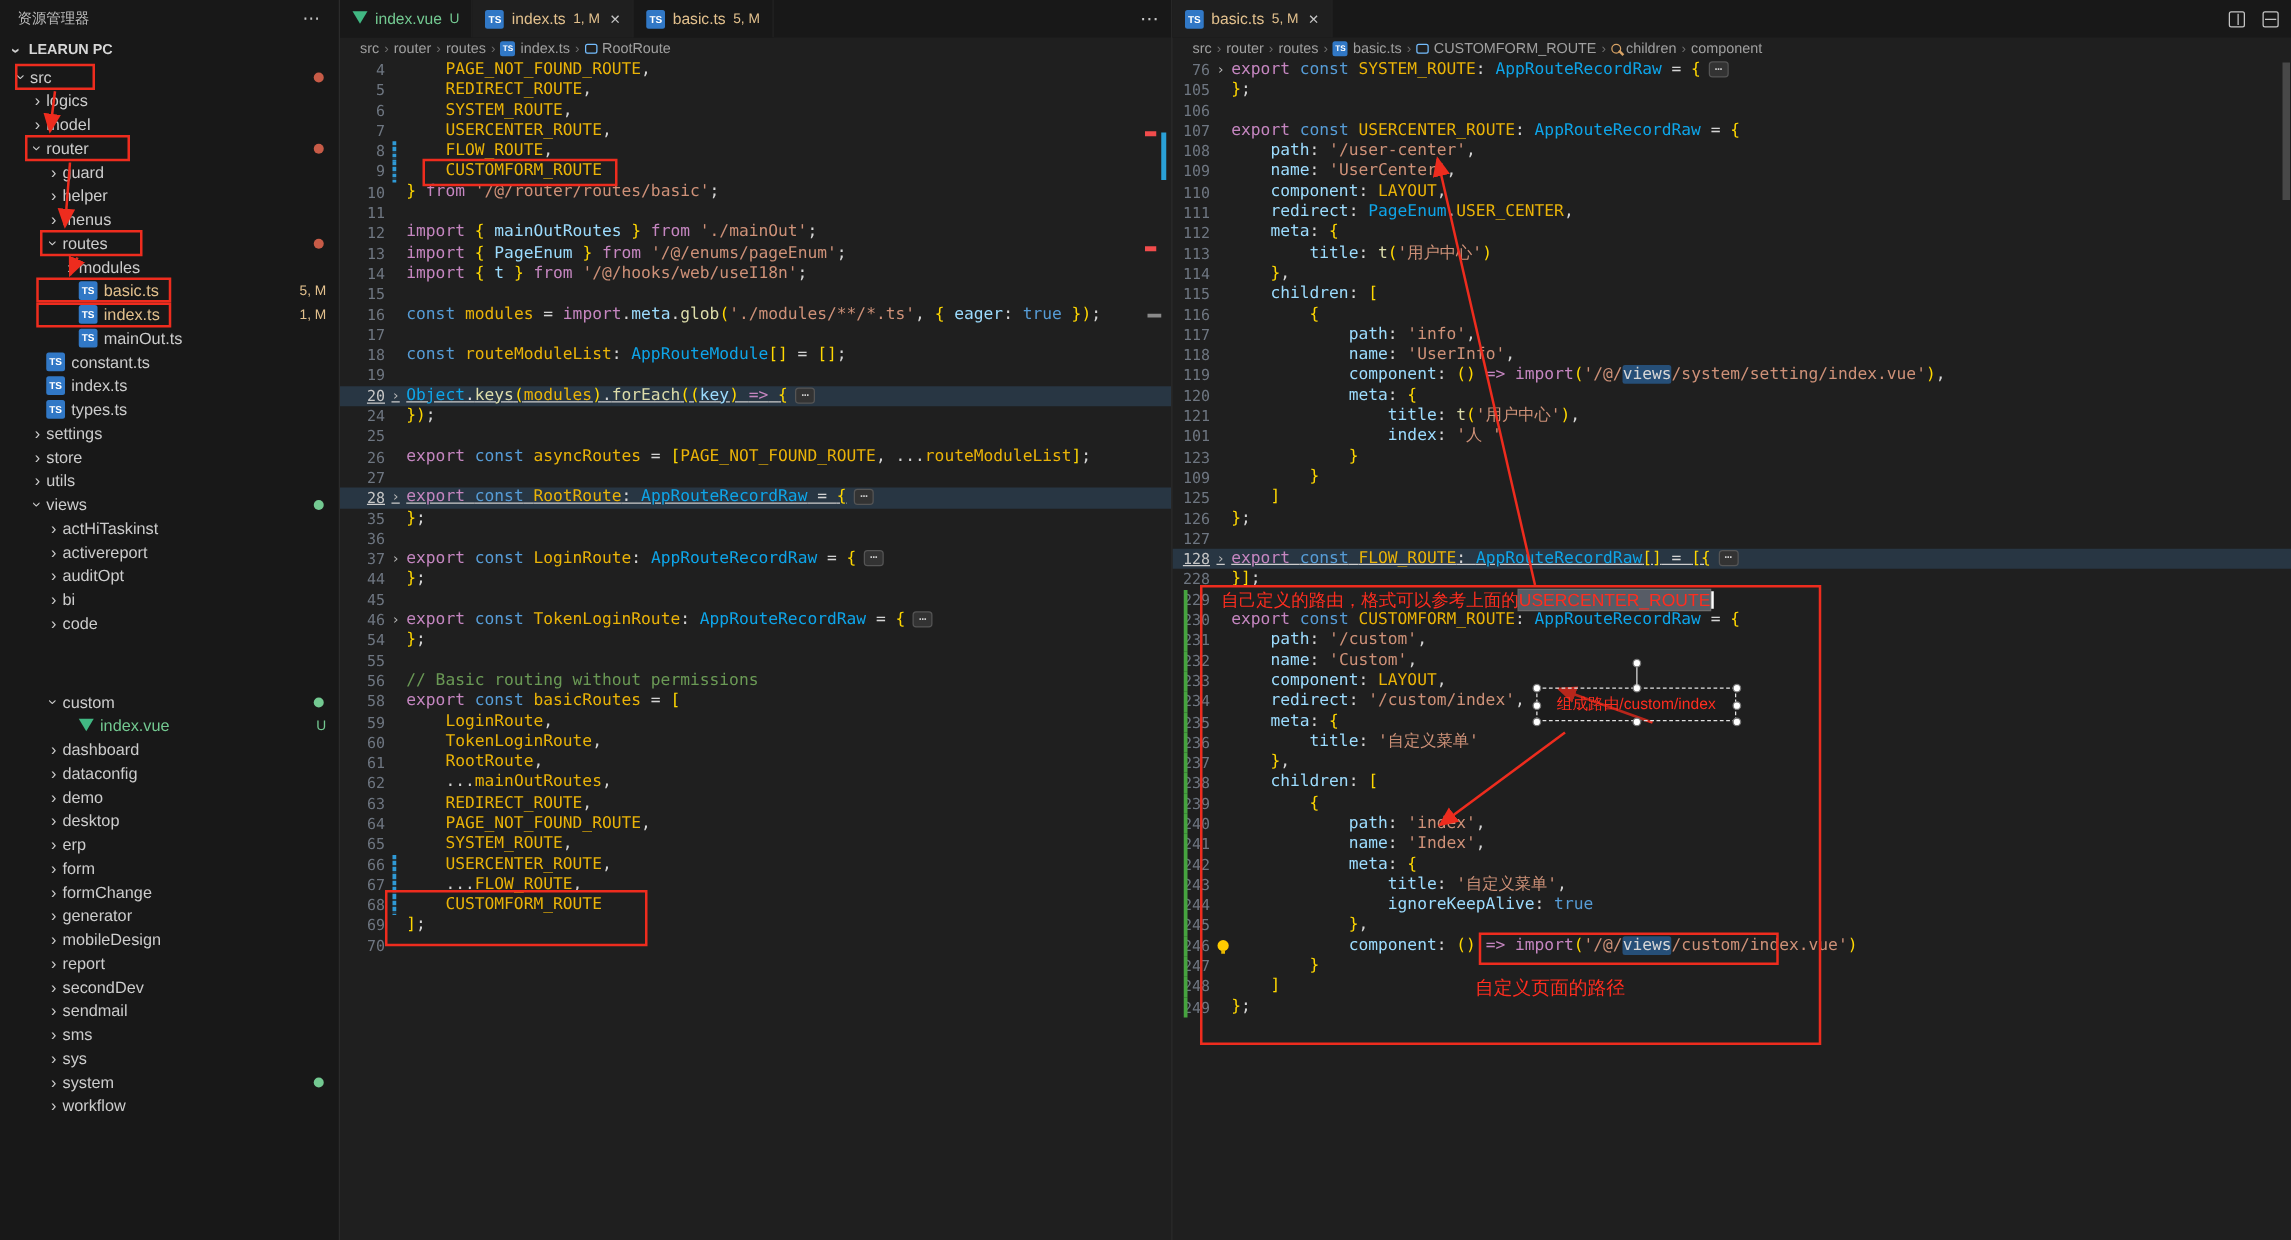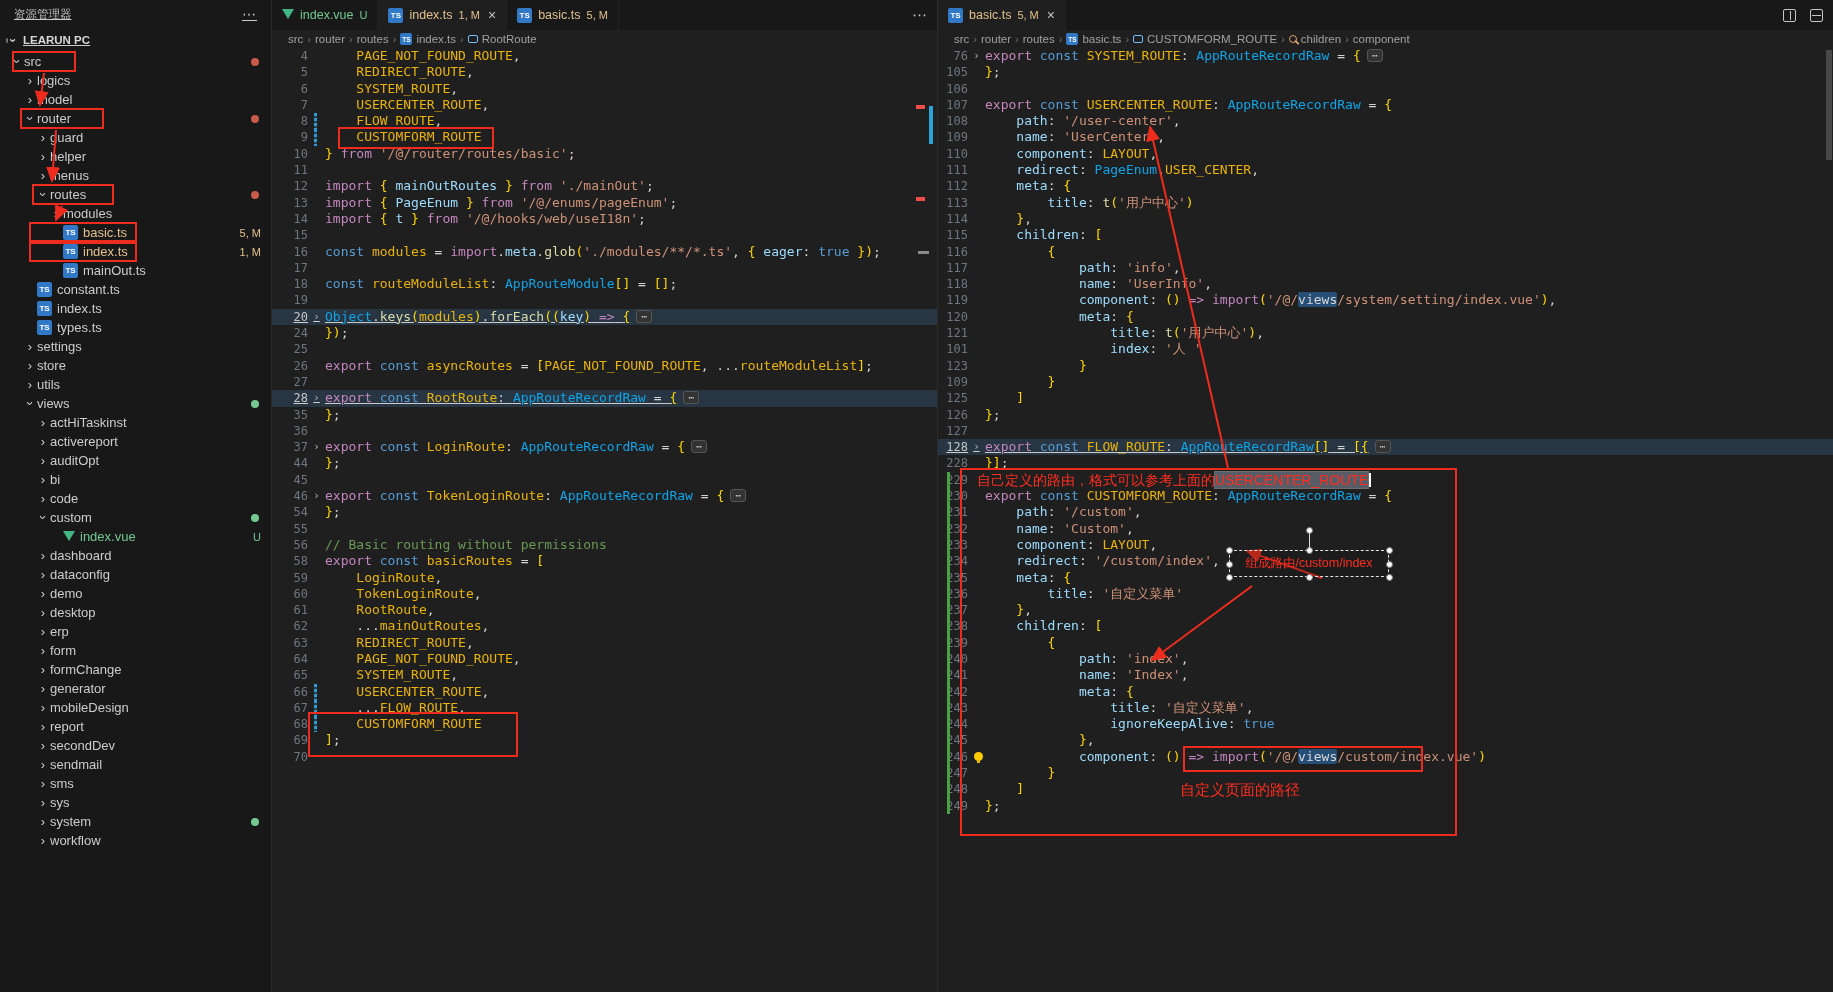--- a/index.html
+++ b/index.html
@@ -1,21 +1,21 @@
 <!DOCTYPE html>
 <html><head>
 <meta charset="utf-8">
 <style>
   html,body{margin:0;padding:0;background:#111;}
   *{box-sizing:border-box;}
   #page{position:relative;width:1833px;height:992px;background:#1f1f1f;overflow:hidden;
         font-family:"Liberation Sans",sans-serif;color:#cccccc;}
 
   
-  #sidebar{position:absolute;left:0;top:0;width:272px;height:992px;background:#181818;border-right:1px solid #2b2b2b;text-decoration:underline;}
+  #sidebar{position:absolute;left:0;top:0;width:272px;height:992px;background:#181818;border-right:1px solid #2b2b2b;}
   .sb-header{height:28px;display:flex;align-items:center;justify-content:space-between;padding:0 14px 0 14px;font-size:11.5px;color:#bdbdbd;}
   .sb-more{color:#c5c5c5;font-size:14px;cursor:pointer;letter-spacing:1px;}
   .sb-section{height:24px;display:flex;align-items:center;font-size:11.5px;font-weight:bold;color:#d7d7d7;padding-left:6px;}
   .sb-section .chev{margin-right:3px;}
   #tree{position:absolute;top:52px;left:0;right:0;}
   .trow{height:19px;display:flex;align-items:center;font-size:13px;color:#cccccc;position:relative;cursor:pointer;white-space:nowrap;}
   .chev{display:inline-block;width:14px;flex:none;text-align:center;color:#cccccc;font-size:13px;transform:none;}
   .chev.open{transform:rotate(90deg);}
   .chev.blank{visibility:hidden;}
   .ficon{flex:none;margin-right:5px;}
@@ -201,21 +201,21 @@
           <span>auditOpt</span>
         </div>
         <div class="trow" style="padding-left: 36px;">
           <span class="chev">›</span>
           <span>bi</span>
         </div>
         <div class="trow" style="padding-left: 36px;">
           <span class="chev">›</span>
           <span>code</span>
         </div>
-        <div class="trow" style="padding-left: 36px;">
+        <div class="trow" style="padding-left: 36px; margin-top: 44px;">
           <span class="chev open">›</span>
           <span>custom</span>
           <span class="tdot dot-add"></span>
         </div>
         <div class="trow" style="padding-left: 49px;">
           <span class="chev blank">›</span>
           <span class="ficon"><span class="vue-ico"></span></span>
           <span class="lab-add">index.vue</span>
           <span class="tbadge lab-add">U</span>
         </div>

